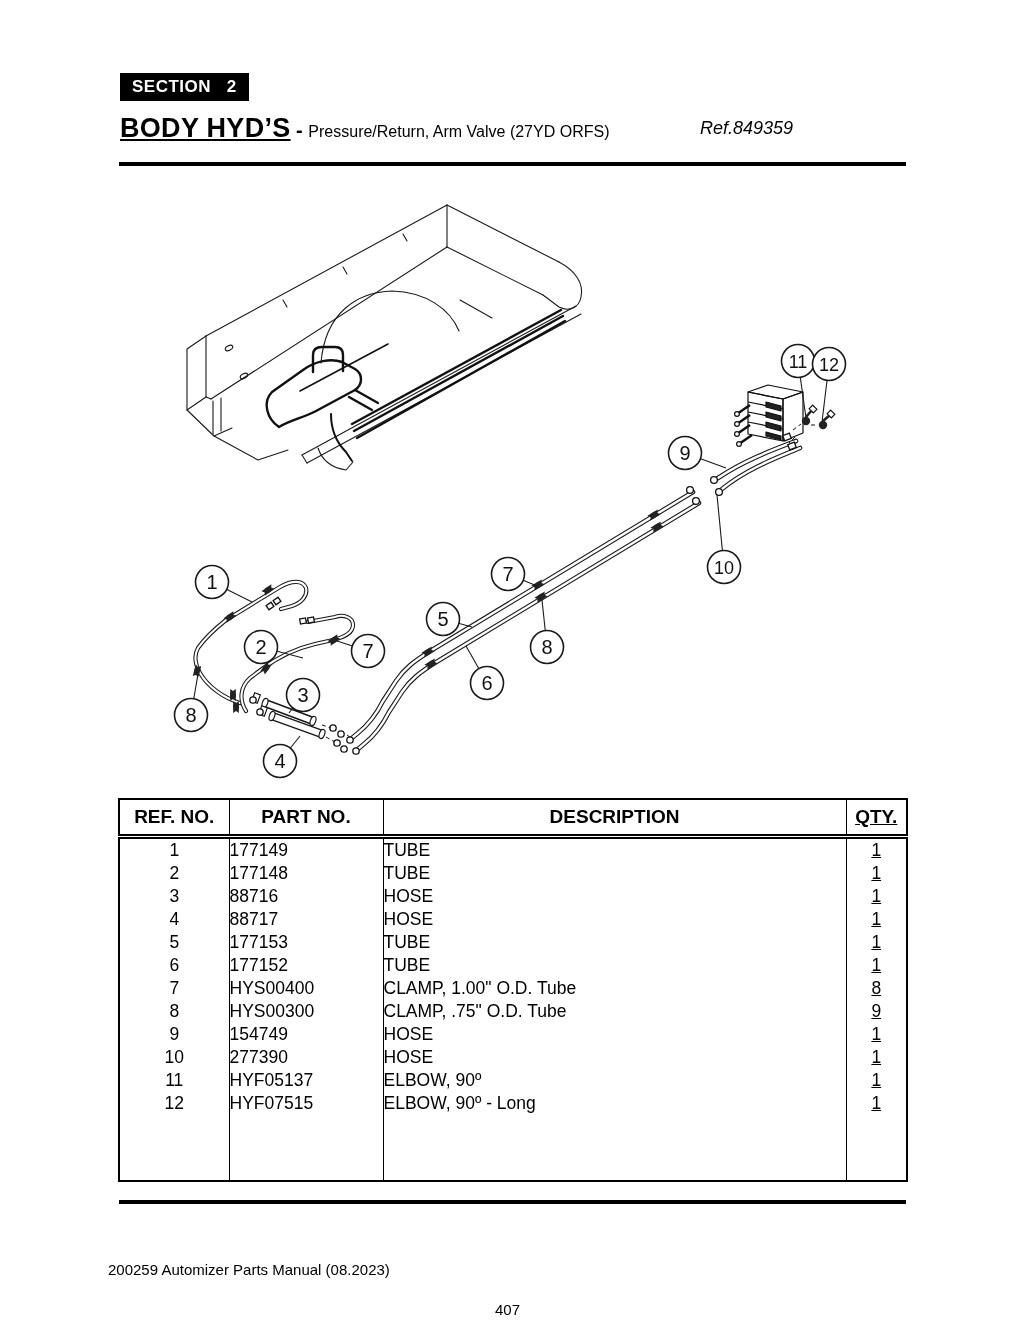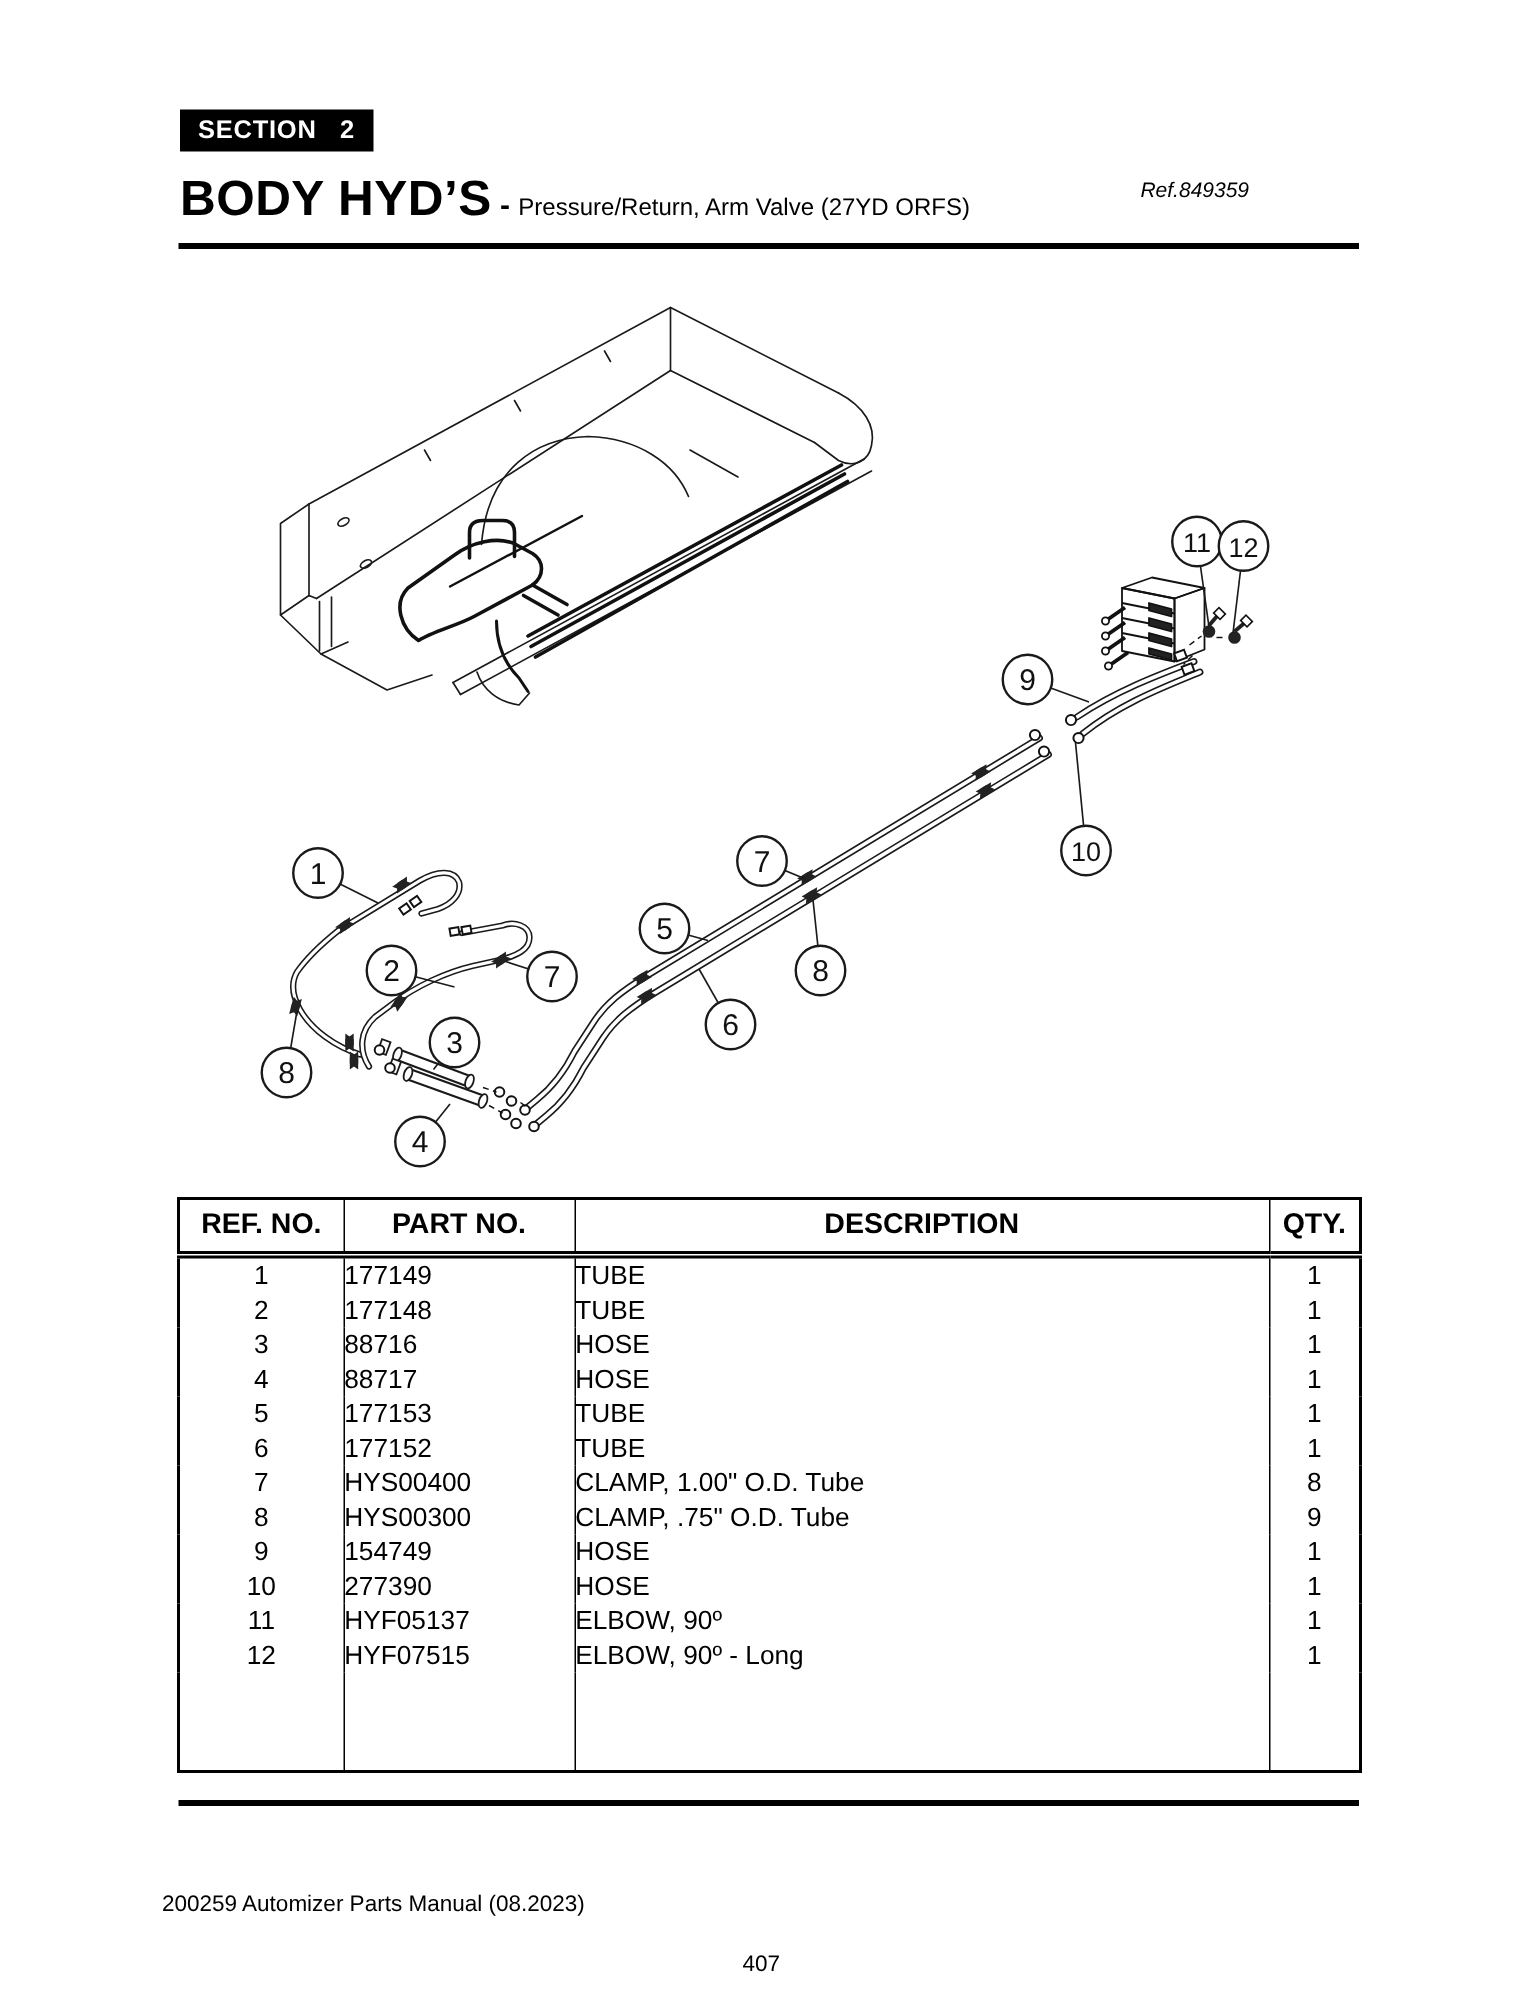--- a/index.html
+++ b/index.html
@@ -3,37 +3,37 @@
 <meta charset="utf-8">
 <style>
   html,body{margin:0;padding:0;background:#e8e8e8;}
   .page{position:relative;width:1024px;height:1326px;background:#ffffff;margin:0 auto;
         font-family:"Liberation Sans",sans-serif;color:#000;overflow:hidden;}
   
   .section-badge{position:absolute;left:120px;top:73px;background:#000;color:#fff;
         font-weight:bold;font-size:17px;line-height:28px;height:28px;padding:0 12px;
         white-space:pre;letter-spacing:.5px;}
   .title-line{position:absolute;left:120px;top:113px;white-space:nowrap;}
-  .title-main{font-size:33px;font-weight:bold;letter-spacing:.3px;}
+  .title-main{font-size:27px;font-weight:bold;letter-spacing:.3px;text-decoration:underline;}
   .title-sep{font-size:20px;font-weight:bold;}
   .title-sub{font-size:16px;font-weight:normal;}
-  .ref-number{position:absolute;left:700px;top:118px;width:193px;text-align:center;
-        font-size:14px;font-style:italic;}
+  .ref-number{position:absolute;left:700px;top:118px;width:193px;text-align:left;
+        font-size:18px;font-style:italic;}
   .rule{position:absolute;left:119px;width:787px;background:#000;}
   .rule-top{top:162px;height:4px;}
   .rule-bottom{top:1200px;height:4px;}
   
   #diagram-svg{position:absolute;left:0;top:0;width:1024px;height:1326px;}
   
   table.parts{position:absolute;left:118px;top:798px;width:788px;height:384px;
         border-collapse:collapse;table-layout:fixed;border:2px solid #000;}
   table.parts th{border-bottom:5px double #000;font-size:19px;font-weight:bold;
         height:34px;text-align:center;padding:0;}
   table.parts th,table.parts td{border-right:1.5px solid #000;}
-  table.parts th:last-child,table.parts td:last-child{border-right:none;}
+  table.parts th:last-child,table.parts td:last-child{border-right:none;text-decoration:underline;}
   table.parts td{font-size:17.5px;height:23px;padding:0;vertical-align:middle;}
   table.parts td:nth-child(1),table.parts td:nth-child(4){text-align:center;}
   table.parts td:nth-child(2),table.parts td:nth-child(3){text-align:left;}
   table.parts tr.filler td{height:auto;}
   
   .footer-left{position:absolute;left:108px;top:1261px;font-size:15px;}
   .footer-page{position:absolute;left:495px;top:1261px;font-size:15px;margin-top:40px;}
 </style>
 </head>
 <body>

